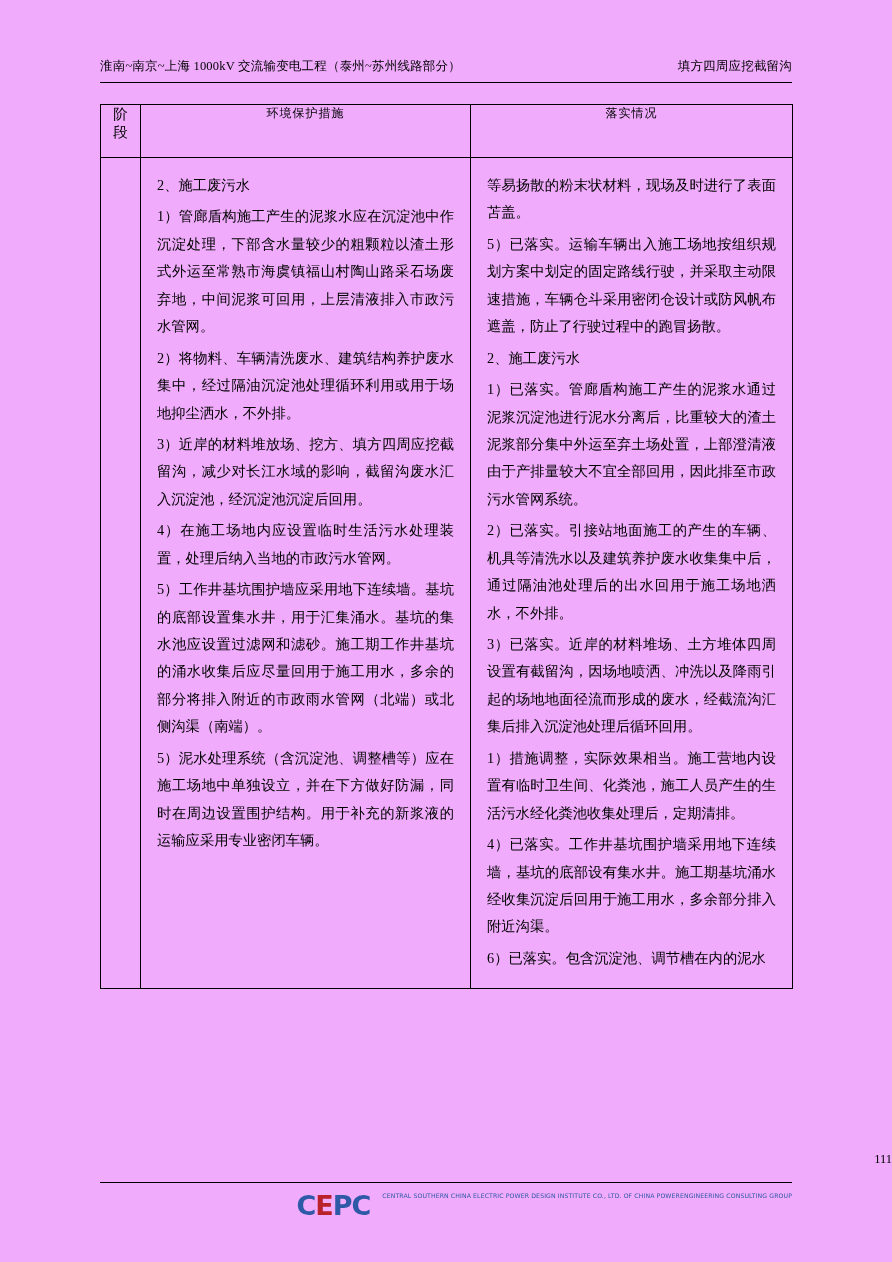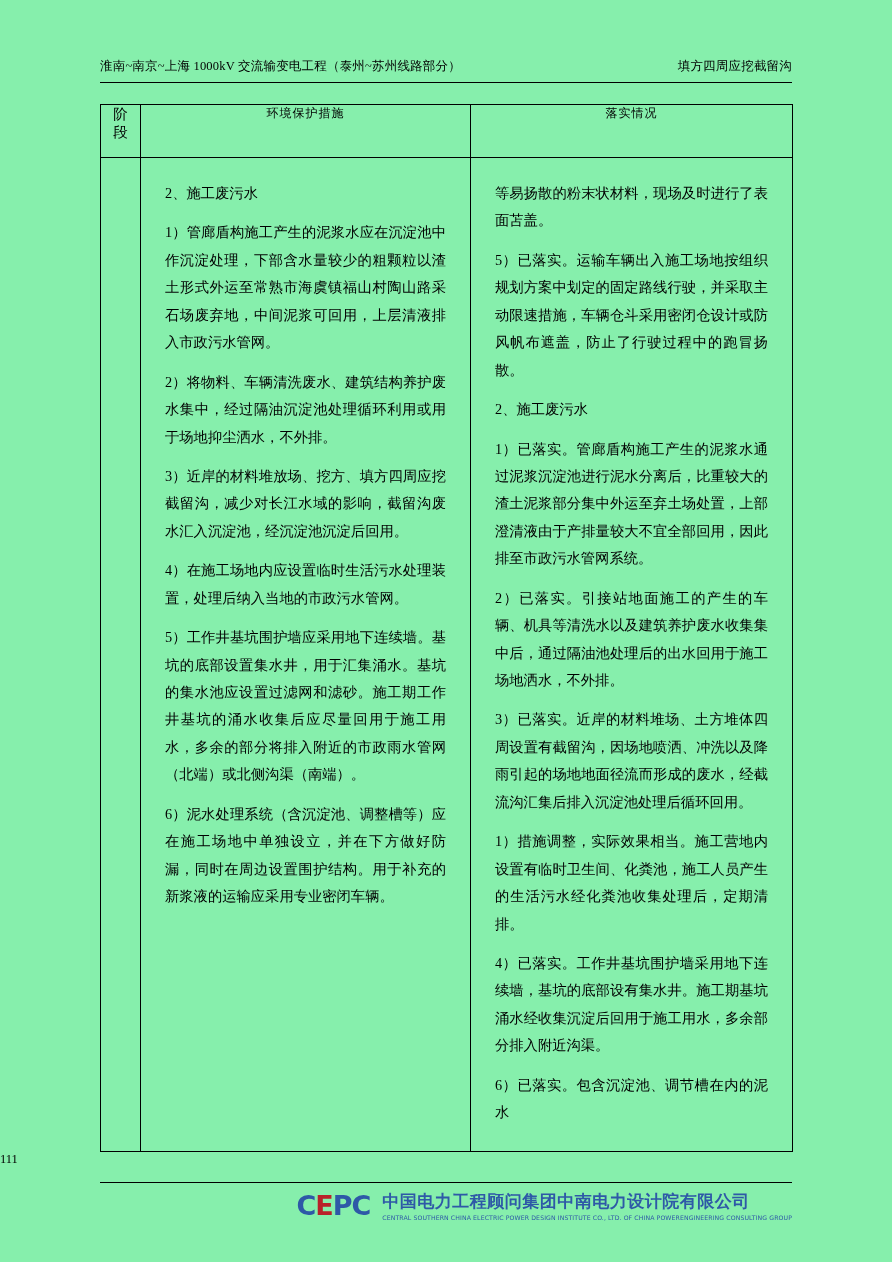--- a/index.html
+++ b/index.html
@@ -13,21 +13,21 @@
     font-family: "Liberation Serif", "DejaVu Serif", serif;
     color: #000000;
     position: relative;
   }
   .page {
     position: relative;
     width: 892px;
     height: 1262px;
     box-sizing: border-box;
     padding: 8px;
-    background: #86efac;
+    background: #f0abfc;
   }
 
   
   .header {
     position: absolute;
     left: 100px;
     top: 58px;
     width: 692px;
     display: flex;
     justify-content: space-between;
@@ -82,47 +82,47 @@
   }
 
   .cellbody {
     padding: 10px 12px 12px 12px;
     font-size: 14.3px;
     line-height: 1.92;
     text-align: justify;
     text-justify: inter-ideograph;
   }
   .cellbody p {
-    margin: 12px;
+    margin: 4px;
     text-indent: 0;
   }
   .col-stage-cell { padding: 0; }
 
   
   .page-number {
     position: absolute;
     top: 1152px;
     left: 0;
     width: 892px;
-    text-align: left;
+    text-align: right;
     font-size: 12.5px;
   }
   .footer-rule {
     position: absolute;
     left: 100px;
     top: 1182px;
     width: 692px;
     border-top: 1px solid #000;
   }
   .footer-logo {
     position: absolute;
     right: 100px;
     top: 1190px;
     display: flex;
-    align-items: flex-end;
+    align-items: flex-start;
     gap: 10px;
   }
   .logo-mark {
     font-family: "DejaVu Sans", sans-serif;
     font-weight: bold;
     font-size: 27px;
     color: #2e59a7;
     letter-spacing: -1px;
     position: relative;
     padding-right: 2px;
@@ -180,21 +180,21 @@
         <tr>
           <td class="col-stage-cell"></td>
           <td>
             <div class="cellbody">
                 <p>2、施工废污水</p>
                 <p>1）管廊盾构施工产生的泥浆水应在沉淀池中作沉淀处理，下部含水量较少的粗颗粒以渣土形式外运至常熟市海虞镇福山村陶山路采石场废弃地，中间泥浆可回用，上层清液排入市政污水管网。</p>
                 <p>2）将物料、车辆清洗废水、建筑结构养护废水集中，经过隔油沉淀池处理循环利用或用于场地抑尘洒水，不外排。</p>
                 <p>3）近岸的材料堆放场、挖方、填方四周应挖截留沟，减少对长江水域的影响，截留沟废水汇入沉淀池，经沉淀池沉淀后回用。</p>
                 <p>4）在施工场地内应设置临时生活污水处理装置，处理后纳入当地的市政污水管网。</p>
                 <p>5）工作井基坑围护墙应采用地下连续墙。基坑的底部设置集水井，用于汇集涌水。基坑的集水池应设置过滤网和滤砂。施工期工作井基坑的涌水收集后应尽量回用于施工用水，多余的部分将排入附近的市政雨水管网（北端）或北侧沟渠（南端）。</p>
-                <p>6）泥水处理系统（含沉淀池、调整槽等）应在施工场地中单独设立，并在下方做好防漏，同时在周边设置围护结构。用于补充的新浆液的运输应采用专业密闭车辆。</p>
+                <p>5）泥水处理系统（含沉淀池、调整槽等）应在施工场地中单独设立，并在下方做好防漏，同时在周边设置围护结构。用于补充的新浆液的运输应采用专业密闭车辆。</p>
               </div>
           </td>
           <td>
             <div class="cellbody">
                 <p>等易扬散的粉末状材料，现场及时进行了表面苫盖。</p>
                 <p>5）已落实。运输车辆出入施工场地按组织规划方案中划定的固定路线行驶，并采取主动限速措施，车辆仓斗采用密闭仓设计或防风帆布遮盖，防止了行驶过程中的跑冒扬散。</p>
                 <p>2、施工废污水</p>
                 <p>1）已落实。管廊盾构施工产生的泥浆水通过泥浆沉淀池进行泥水分离后，比重较大的渣土泥浆部分集中外运至弃土场处置，上部澄清液由于产排量较大不宜全部回用，因此排至市政污水管网系统。</p>
                 <p>2）已落实。引接站地面施工的产生的车辆、机具等清洗水以及建筑养护废水收集集中后，通过隔油池处理后的出水回用于施工场地洒水，不外排。</p>
                 <p>3）已落实。近岸的材料堆场、土方堆体四周设置有截留沟，因场地喷洒、冲洗以及降雨引起的场地地面径流而形成的废水，经截流沟汇集后排入沉淀池处理后循环回用。</p>
@@ -209,18 +209,17 @@
   </div>
 
   <div class="page-number">111</div>
   <div class="footer-rule"></div>
 
   <div class="footer-logo">
     <div class="logo-mark">
       C<span class="sep">E</span>PC
     </div>
     <div class="logo-text-block">
-      <div class="logo-cn">中国电力工程顾问集团中南电力设计院有限公司</div>
       <div class="logo-en">CENTRAL SOUTHERN CHINA ELECTRIC POWER DESIGN INSTITUTE CO., LTD. OF CHINA POWERENGINEERING CONSULTING GROUP</div>
     </div>
   </div>
 
 </div>
 
 </body></html>

